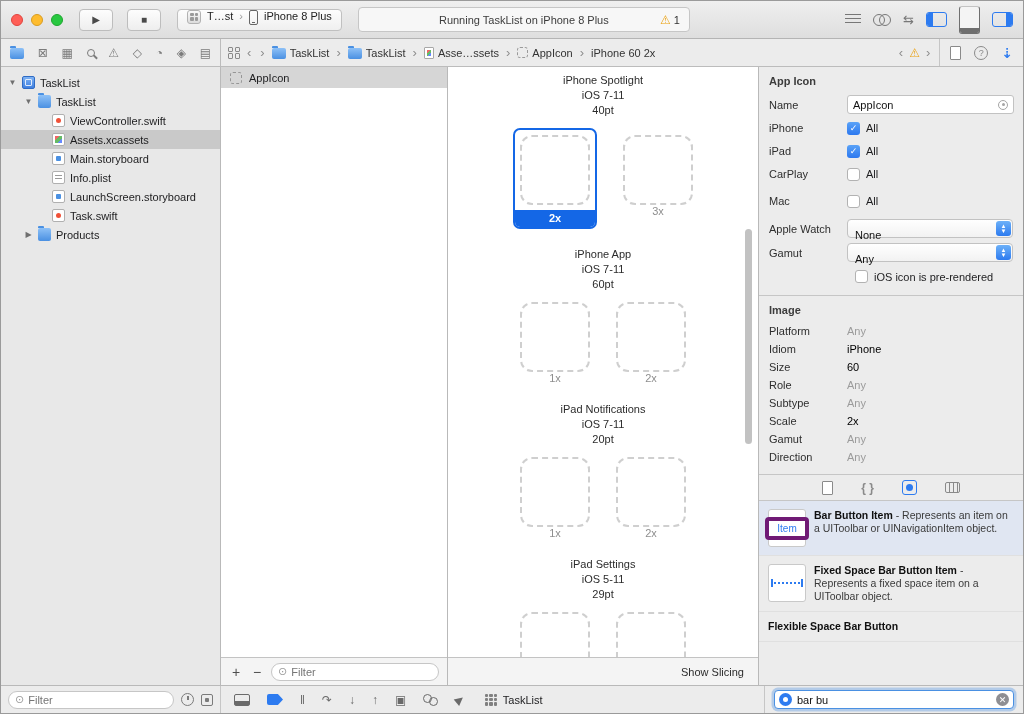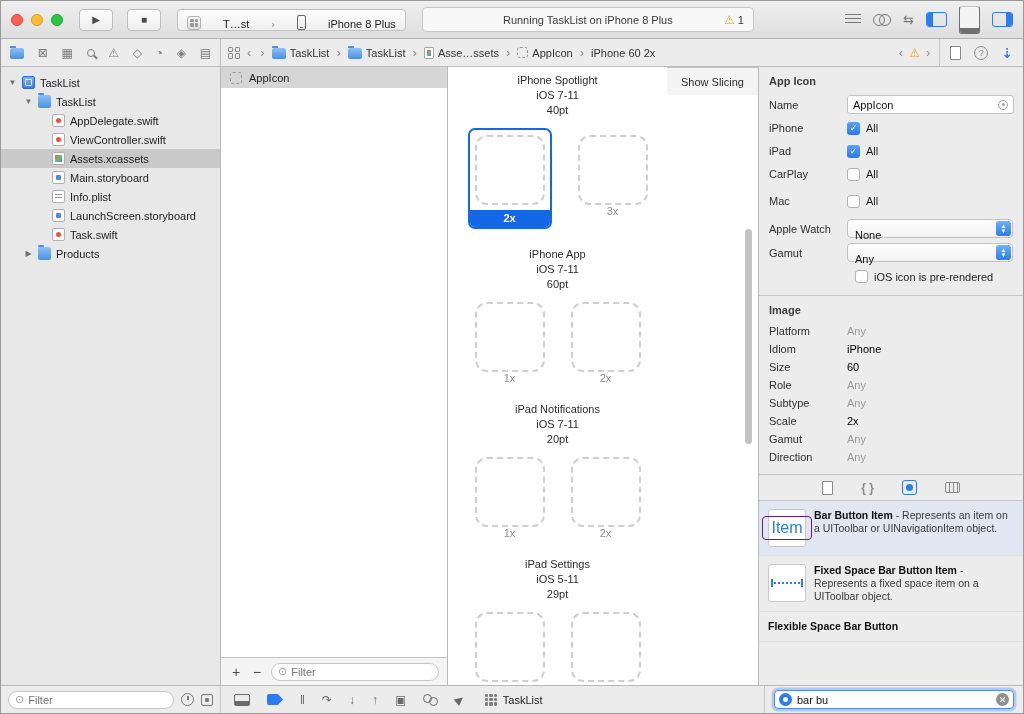--- a/index.html
+++ b/index.html
@@ -8,21 +8,21 @@
 .win{width:1024px;height:714px;display:flex;flex-direction:column;border:1px solid #9a9a9a;overflow:hidden}
 
 
 .tb{height:38px;background:linear-gradient(#efefef,#dedede);border-bottom:1px solid #b4b4b4;display:flex;align-items:center;padding:0 10px;flex:0 0 auto}
 .tl{display:flex;gap:8px;margin-right:16px}
 .tl span{width:12px;height:12px;border-radius:50%}
 .tl-c{background:#ff5f57;border:1px solid #e0443e}
 .tl-m{background:#febc2e;border:1px solid #d89c21}
 .tl-z{background:#28c840;border:1px solid #1ea62f}
 .tbtn{height:22px;min-width:34px;border:1px solid #bdbdbd;border-radius:4px;background:linear-gradient(#fdfdfd,#eee);display:flex;align-items:center;justify-content:center;color:#4a4a4a;font-size:10px;margin-right:14px}
-.scheme{height:22px;border:1px solid #c0c0c0;border-radius:4px;background:linear-gradient(#fdfdfd,#efefef);display:flex;align-items:flex-end;padding:0 9px;gap:22px;margin-left:2px;color:#222}
+.scheme{height:22px;border:1px solid #c0c0c0;border-radius:4px;background:linear-gradient(#fdfdfd,#efefef);display:flex;align-items:flex-start;padding:0 9px;gap:6px;margin-left:2px;color:#222}
 .appic{width:14px;height:14px;border-radius:3px;background:linear-gradient(#fafafa,#dcdcdc);border:1px solid #b2b2b2;display:grid;grid-template-columns:repeat(2,1fr);gap:1px;padding:2px}
 .appic i{background:#9a9a9a;border-radius:1px}
 .phoneic{width:9px;height:15px;border:1.3px solid #666;border-radius:2px;position:relative}
 .phoneic:after{content:"";position:absolute;bottom:1px;left:2px;right:2px;height:1px;background:#666}
 .chev{color:#9a9a9a;font-size:11px}
 .status{width:332px;margin:0 16px;height:25px;border:1px solid #c6c6c6;border-radius:4px;background:#f7f7f7;display:flex;align-items:center;justify-content:center;position:relative;color:#3c3c3c}
 .warnbadge{position:absolute;right:9px;display:flex;align-items:center;gap:3px;color:#333}
 .wtri{color:#eba10e;font-size:12px;line-height:1}
 .tbright{margin-left:auto;display:flex;align-items:center;gap:12px}
 .edlines{width:16px;height:12px;background:repeating-linear-gradient(#777 0 1.5px,transparent 1.5px 4px)}
@@ -81,21 +81,21 @@
 .arow{height:21px;background:#d6d6d6;display:flex;align-items:center;gap:7px;padding:0 9px;flex:0 0 auto}
 .aicon{width:12px;height:12px;border:1px dashed #969696;border-radius:3px;flex:0 0 auto}
 .afill{flex:1}
 
 .pbot{height:28px;border-top:1px solid #c3c3c3;background:#f4f4f4;display:flex;align-items:center;padding:0 8px;gap:7px;flex:0 0 auto}
 .pmbtn{color:#4e4e4e;font-size:14px;width:14px;text-align:center;line-height:1}
 .pill{flex:1;height:18px;border:1px solid #c6c6c6;border-radius:9px;background:#fff;display:flex;align-items:center;padding:0 6px;gap:4px;min-width:0}
 .pill input{border:0;outline:0;flex:1;min-width:0;font:11px "Liberation Sans","DejaVu Sans",sans-serif;color:#333;background:transparent}
 .filtic{color:#9a9a9a;font-size:11px;line-height:1}
 
-.editor{flex:1;background:#fff;display:flex;flex-direction:row;position:relative;min-width:0}
+.editor{flex:1;background:#fff;display:flex;flex-direction:column;position:relative;min-width:0}
 .edscroll{flex:1;overflow:hidden;padding-top:6px}
 .sec{display:flex;flex-direction:column;align-items:center;margin-bottom:18px}
 .sect{line-height:15px;text-align:center;color:#2c2c2c}
 .slots{display:flex;gap:26px;align-items:flex-start;margin-top:10px}
 .slot{width:70px;height:70px;border:2px dashed #cfcfcf;border-radius:12px;background:#fff}
 .slotcol{display:flex;flex-direction:column;align-items:center}
 .slotcol.pad{margin-top:7px}
 .scale{color:#8e8e8e}
 .selwrap{border:2px solid #1467e6;border-radius:7px;padding:5px 5px 0;display:flex;flex-direction:column;align-items:center;background:#fff;overflow:hidden}
 .sellbl{align-self:stretch;margin:5px -5px 0;background:#1467e6;color:#fff;text-align:center;font-weight:bold;padding:2px 0 3px}
@@ -129,21 +129,21 @@
 .ttab{display:flex;align-items:center;justify-content:center}
 .tdoc{width:11px;height:14px;background:#fff;border:1.3px solid #8a8a8a;border-radius:1px}
 .tbrace{color:#8a8a8a;font-size:12px;font-weight:bold}
 .tobj{width:15px;height:15px;border:1.5px solid #2d7bf0;border-radius:3px;display:flex;align-items:center;justify-content:center}
 .tobj i{width:7px;height:7px;background:#2d7bf0;border-radius:50%}
 .tmedia{width:15px;height:11px;border:1.3px solid #8a8a8a;border-radius:2px;background:repeating-linear-gradient(90deg,transparent 0 3px,#8a8a8a 3px 4px)}
 .liblist{overflow:hidden;flex:1}
 .libitem{display:flex;gap:8px;padding:8px 9px;border-bottom:1px solid #e0e0e0;align-items:flex-start}
 .libitem.sel{background:#e0e6f2}
 .libicon{width:38px;height:38px;background:#fff;border:1px solid #c9c9c9;border-radius:3px;flex:0 0 auto;display:flex;align-items:center;justify-content:center}
-.bbi{border:1px solid #701a75;border-radius:4px;padding:2px 8px;color:#2d7bf0;font-size:16px}
+.bbi{border:4px solid #701a75;border-radius:4px;padding:2px 8px;color:#2d7bf0;font-size:10px}
 .fsi{width:26px;height:0;border-top:2px dotted #2d7bf0;position:relative}
 .fsi:before,.fsi:after{content:"";position:absolute;top:-5px;width:2px;height:8px;background:#2d7bf0}
 .fsi:before{left:-3px}.fsi:after{right:-3px}
 .libtext{font-size:10.5px;line-height:13px;color:#3a3a3a}
 .libtext b{color:#101010}
 
 
 .bbar{height:28px;border-top:1px solid #b9b9b9;background:#ececec;display:flex;flex:0 0 auto}
 .bleft{width:220px;border-right:1px solid #c6c6c6;display:flex;align-items:center;gap:7px;padding:0 7px;flex:0 0 auto}
 .clockic{width:13px;height:13px;border:1.3px solid #7b7b7b;border-radius:50%;position:relative}
@@ -281,24 +281,20 @@
           <span class="fic proj"></span>
           <span>TaskList</span>
         </div>
         <div class="trow lvl1">
           <span class="disc">▼</span>
           <span class="fic fold"></span>
           <span>TaskList</span>
         </div>
         <div class="trow lvl2">
           <span class="fic doc swift"></span>
-          <span>AppDelegate.swift</span>
-        </div>
-        <div class="trow lvl2">
-          <span class="fic doc swift"></span>
           <span>ViewController.swift</span>
         </div>
         <div class="trow lvl2 sel">
           <span class="fic doc assets"></span>
           <span>Assets.xcassets</span>
         </div>
         <div class="trow lvl2">
           <span class="fic doc sb"></span>
           <span>Main.storyboard</span>
         </div>

